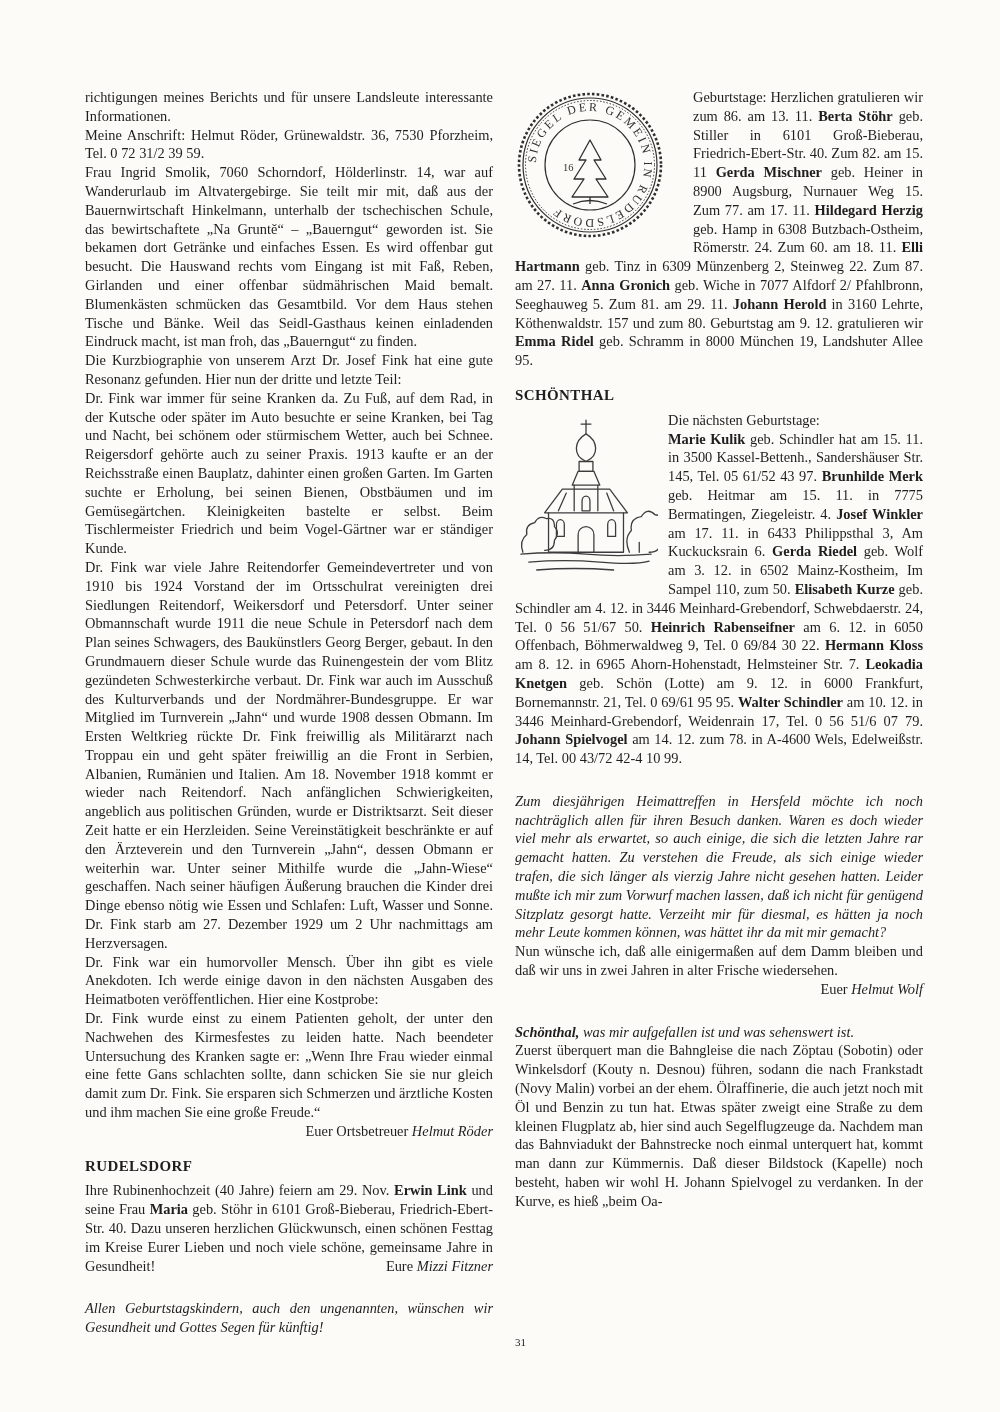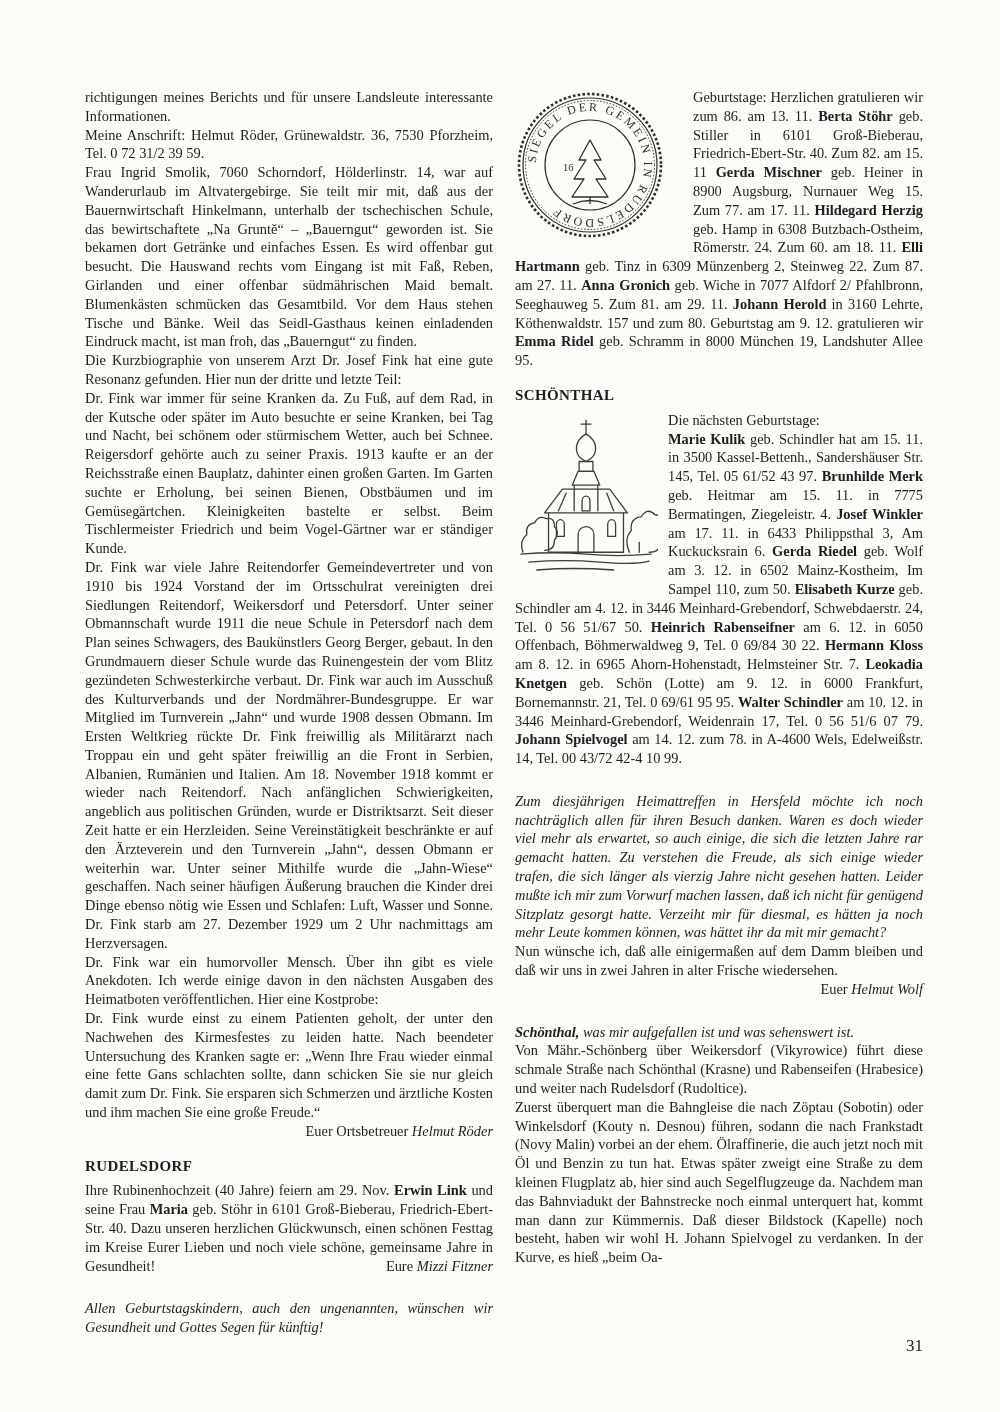--- a/index.html
+++ b/index.html
@@ -11,21 +11,21 @@
   .para{margin:0;text-align:justify;}
   .para .b{font-weight:bold;}
   .para .i{font-style:italic;}
   .para .fr{float:right;}
   .sign{text-align:right;}
   .mt{margin-top:24px;font-style:italic;}
   h3.sec-head{font-size:15px;font-weight:bold;text-align:left;letter-spacing:.4px;
               margin:16px 0 6px;font-family:"Liberation Serif",serif;}
   .seal-float{float:left;width:172px;height:160px;margin:2px 6px 2px 0;}
   .chapel-float{float:left;width:145px;height:172px;margin:2px 8px 2px 0;}
-  .page-num{position:absolute;left:515px;top:1336px;width:408px;text-align:right;font-size:17px;}
+  .page-num{position:absolute;left:515px;top:1336px;width:408px;font-size:11px;}
   svg{display:block;}
 </style>
 </head>
 <body>
 
 <div class="page">
 
   <div class="col col-left">
     <div>
         <p class="para"><span>richtigungen meines Berichts und für unsere Landsleute interessante Informationen.</span></p>
@@ -112,19 +112,18 @@
         </div>
     </div>
 
     <div>
         <p class="para mt"><span>Zum diesjährigen Heimattreffen in Hersfeld möchte ich noch nachträglich allen für ihren Besuch danken. Waren es doch wieder viel mehr als erwartet, so auch einige, die sich die letzten Jahre rar gemacht hatten. Zu verstehen die Freude, als sich einige wieder trafen, die sich länger als vierzig Jahre nicht gesehen hatten. Leider mußte ich mir zum Vorwurf machen lassen, daß ich nicht für genügend Sitzplatz gesorgt hatte. Verzeiht mir für diesmal, es hätten ja noch mehr Leute kommen können, was hättet ihr da mit mir gemacht?</span></p>
         <p class="para"><span>Nun wünsche ich, daß alle einigermaßen auf dem Damm bleiben und daß wir uns in zwei Jahren in alter Frische wiedersehen.</span></p>
         <p class="para sign"><span>Euer </span><span class="i">Helmut Wolf</span></p>
       </div>
     <div>
         <p class="para mt"><span class="b">Schönthal,</span><span> was mir aufgefallen ist und was sehenswert ist.</span></p>
-        <p class="para"><span>Von Mähr.-Schönberg über Weikersdorf (Vikyrowice) führt diese schmale Straße nach Schönthal (Krasne) und Rabenseifen (Hrabesice) und weiter nach Rudelsdorf (Rudoltice).</span></p>
         <p class="para"><span>Zuerst überquert man die Bahngleise die nach Zöptau (Sobotin) oder Winkelsdorf (Kouty n. Desnou) führen, sodann die nach Frankstadt (Novy Malin) vorbei an der ehem. Ölraffinerie, die auch jetzt noch mit Öl und Benzin zu tun hat. Etwas später zweigt eine Straße zu dem kleinen Flugplatz ab, hier sind auch Segelflugzeuge da. Nachdem man das Bahnviadukt der Bahnstrecke noch einmal unterquert hat, kommt man dann zur Kümmernis. Daß dieser Bildstock (Kapelle) noch besteht, haben wir wohl H. Johann Spielvogel zu verdanken. In der Kurve, es hieß „beim Oa-</span></p>
       </div>
   </div>
 
   <div class="page-num">31</div>
 </div>
 
 </body></html>

